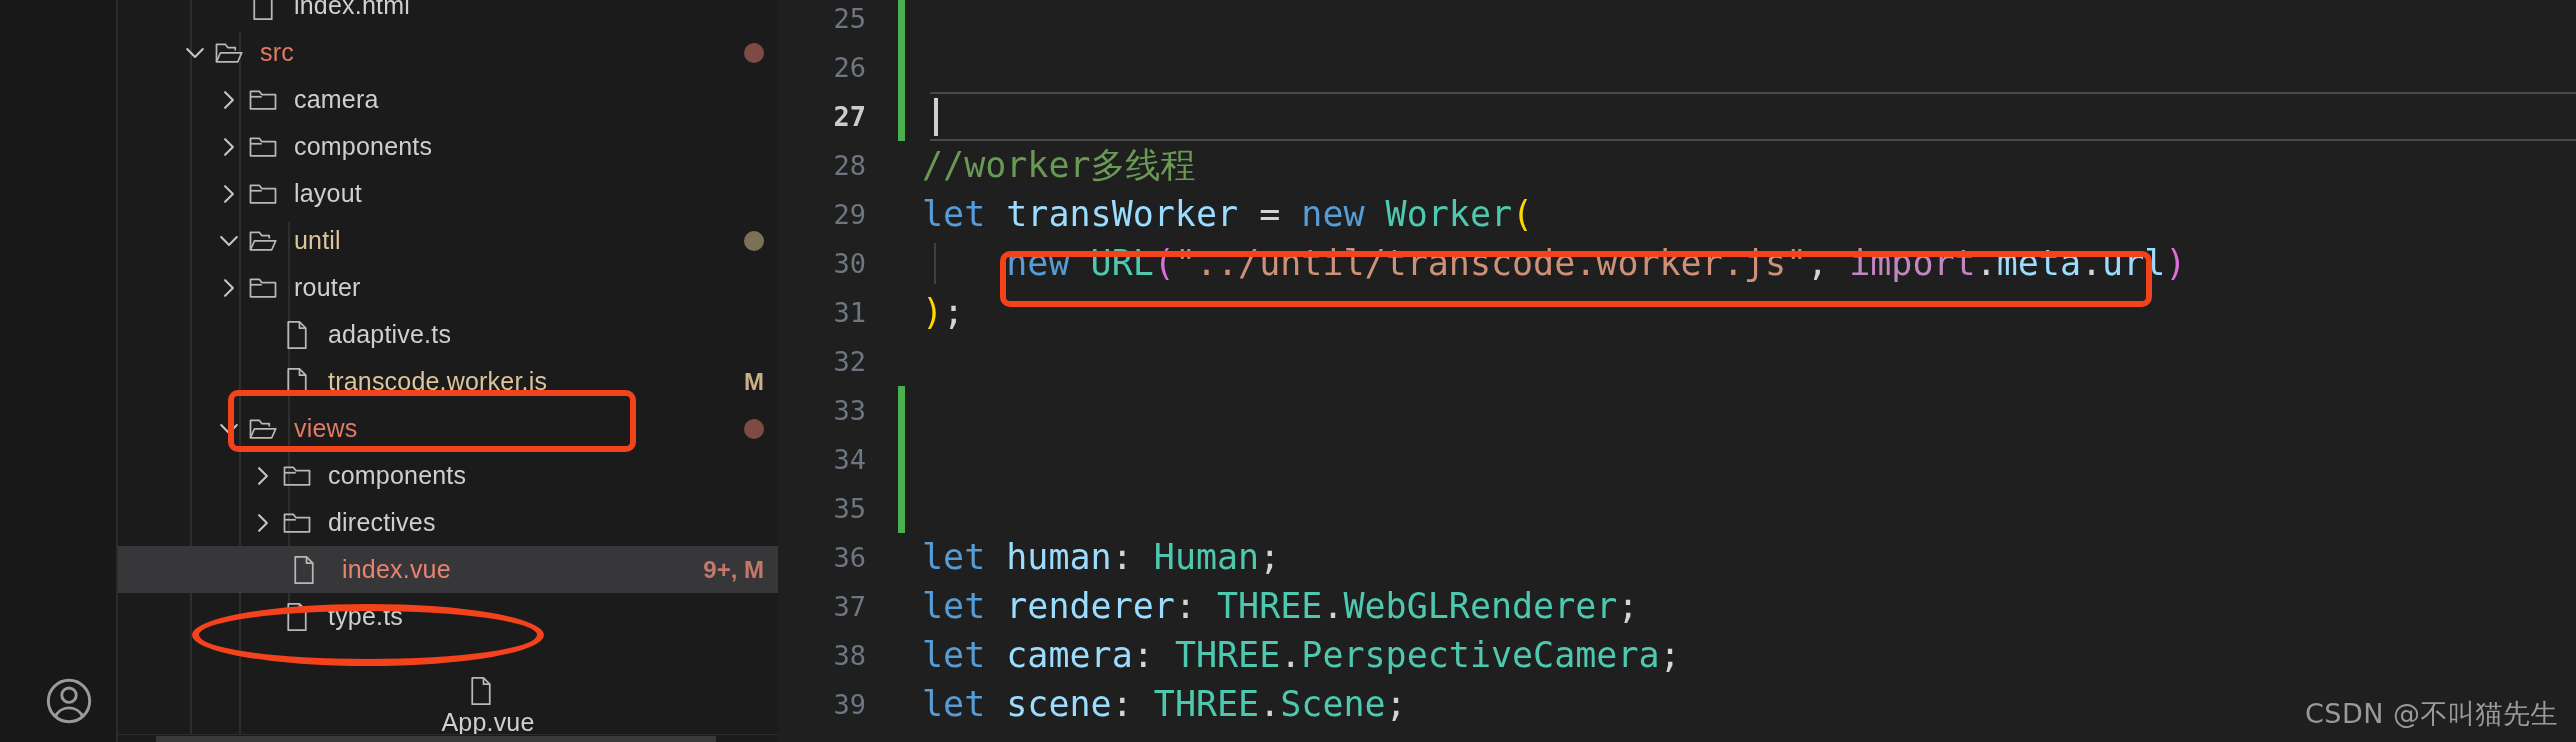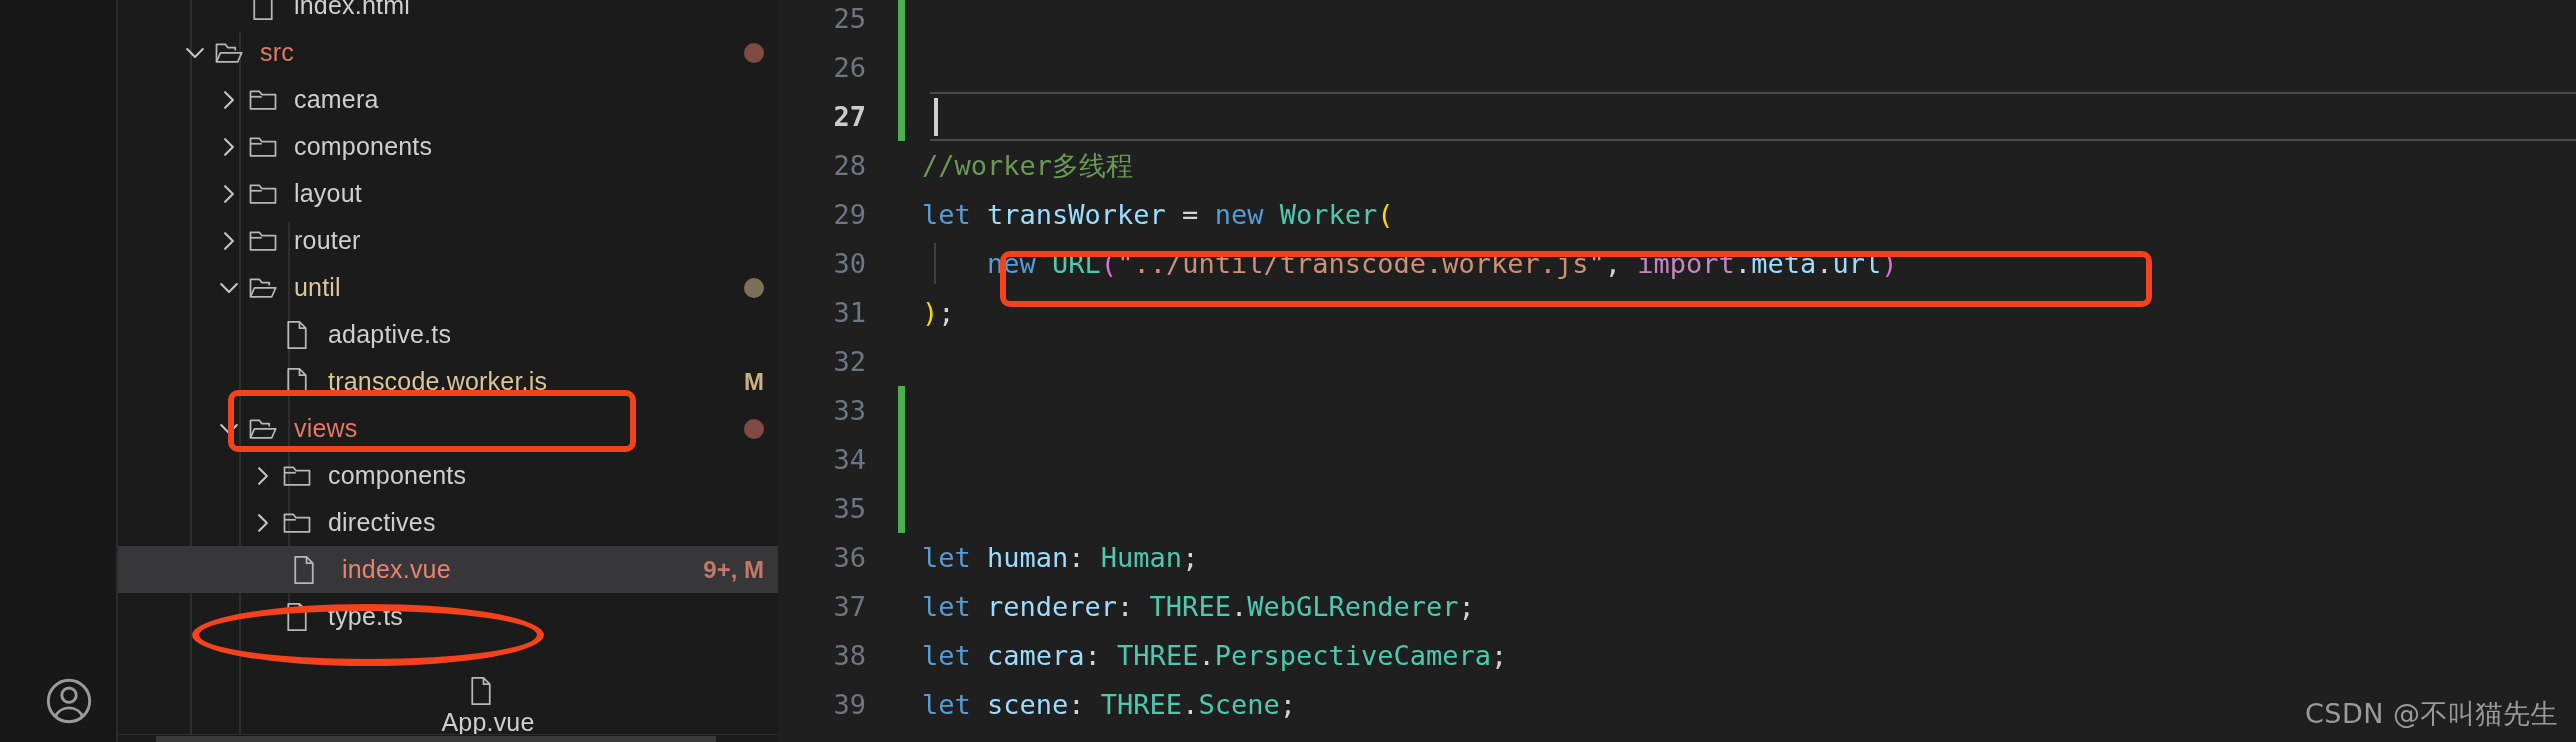--- a/index.html
+++ b/index.html
@@ -155,21 +155,21 @@
   }
   .cline.active .lnum { color: #cccccc; font-weight: bold; }
   .gutter-bar {
     position: absolute;
     left: 120px; top: 0;
     width: 7px; height: 49px;
   }
   .gutter-bar.added { background: #4caf50; }
   .code {
     padding-left: 32px;
-    font-size: 27px;
+    font-size: 35px;
     line-height: 49px;
     color: #d4d4d4;
     white-space: pre;
     font-family: "DejaVu Sans Mono", monospace;
   }
   .indent-guide {
     position: absolute;
     left: 156px; top: 4px;
     width: 2px; height: 41px;
     background: #404040;
@@ -311,45 +311,45 @@
             <svg viewBox="0 0 24 22" width="30" height="28" fill="none" stroke="#b8b8b8" stroke-width="1.4" stroke-linejoin="round">
               <path d="M2 18V4h7l2 2.6h11V18z"></path>
               <path d="M2 8.4h9"></path>
             </svg>
           </div>
           <span class="label ">layout</span>
         </div>
         <div class="row" style="padding-left: 94px;">
           <div class="twisty">
             <svg viewBox="0 0 20 20" width="26" height="26" fill="none" stroke="#c5c5c5" stroke-width="1.6" stroke-linecap="round" stroke-linejoin="round">
+              <path d="M4 7 L10 13 L16 7"></path>
+            </svg>
+          </div>
+          <div class="folder-icon">
+            <svg viewBox="0 0 24 22" width="30" height="28" fill="none" stroke="#b8b8b8" stroke-width="1.4" stroke-linejoin="round">
+              <path d="M2 18V4h7l2 2.6h6V9"></path>
+              <path d="M2 18l3.2-7.2h17L19 18z"></path>
+            </svg>
+          </div>
+          <span class="label tan">until</span>
+          <span class="dot olive"></span>
+        </div>
+        <div class="row" style="padding-left: 94px;">
+          <div class="twisty">
+            <svg viewBox="0 0 20 20" width="26" height="26" fill="none" stroke="#c5c5c5" stroke-width="1.6" stroke-linecap="round" stroke-linejoin="round">
               <path d="M7 4 L13 10 L7 16"></path>
             </svg>
           </div>
           <div class="folder-icon">
             <svg viewBox="0 0 24 22" width="30" height="28" fill="none" stroke="#b8b8b8" stroke-width="1.4" stroke-linejoin="round">
               <path d="M2 18V4h7l2 2.6h11V18z"></path>
               <path d="M2 8.4h9"></path>
             </svg>
           </div>
           <span class="label ">router</span>
-        </div>
-        <div class="row" style="padding-left: 94px;">
-          <div class="twisty">
-            <svg viewBox="0 0 20 20" width="26" height="26" fill="none" stroke="#c5c5c5" stroke-width="1.6" stroke-linecap="round" stroke-linejoin="round">
-              <path d="M4 7 L10 13 L16 7"></path>
-            </svg>
-          </div>
-          <div class="folder-icon">
-            <svg viewBox="0 0 24 22" width="30" height="28" fill="none" stroke="#b8b8b8" stroke-width="1.4" stroke-linejoin="round">
-              <path d="M2 18V4h7l2 2.6h6V9"></path>
-              <path d="M2 18l3.2-7.2h17L19 18z"></path>
-            </svg>
-          </div>
-          <span class="label tan">until</span>
-          <span class="dot olive"></span>
         </div>
         <div class="row" style="padding-left: 128px;">
           <div class="twisty"></div>
           <div class="file-icon">
             <svg viewBox="0 0 20 24" width="26" height="30" fill="none" stroke="#b8b8b8" stroke-width="1.4" stroke-linejoin="round">
               <path d="M3 1.5h9l5 5v16H3z"></path>
               <path d="M12 1.5V6.5h5"></path>
             </svg>
           </div>
           <span class="label ">adaptive.ts</span>

